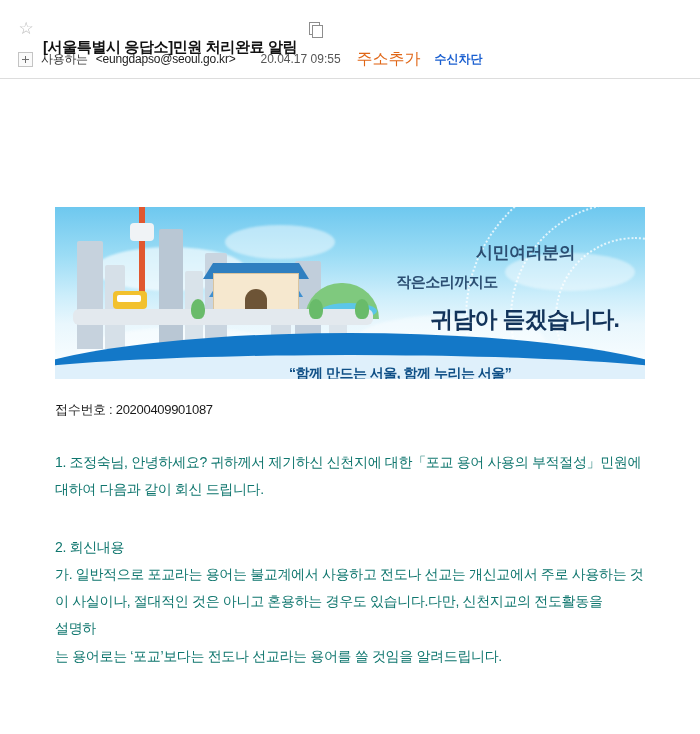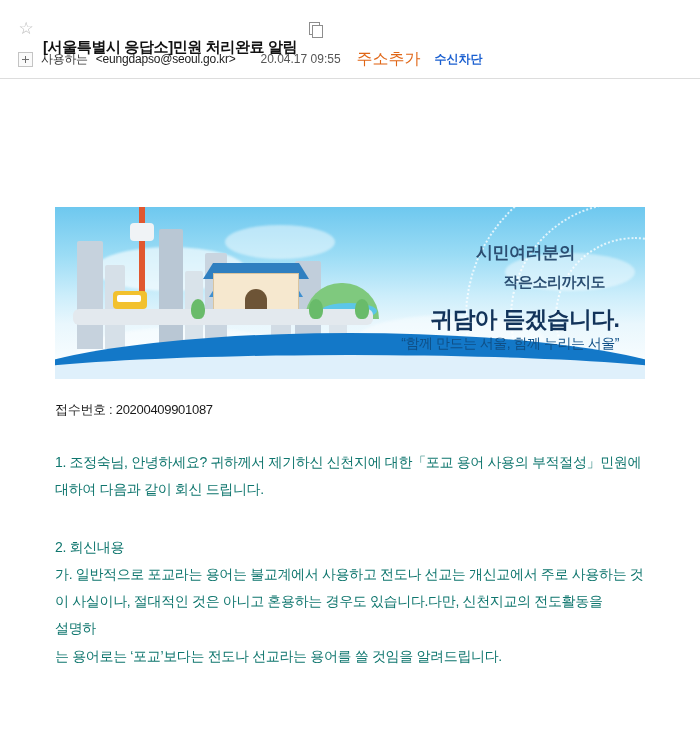--- a/index.html
+++ b/index.html
@@ -260,23 +260,23 @@
   
   .banner-text {
     position: absolute;
     right: 26px;
     top: 34px;
     width: 330px;
     text-align: center;
     color: #1b3a5c;
   }
   .bt1 { font-size: 17px; font-weight: bold; color: #2b4e72; letter-spacing: -0.5px; text-align: right; padding-right: 44px; }
-  .bt2 { font-size: 15px; font-weight: bold; color: #2b4e72; letter-spacing: -0.5px; text-align: right; padding-right: 14px; margin-top: 9px; }
+  .bt2 { font-size: 15px; font-weight: bold; color: #2b4e72; letter-spacing: -0.5px; text-align: center; padding-right: 14px; margin-top: 9px; }
   .bt3 { font-size: 23px; font-weight: bold; color: #12335a; letter-spacing: -0.8px; text-align: right; margin-top: 12px; }
-  .bt4 { font-size: 14px; font-weight: normal; color: #0f4f86; letter-spacing: -0.5px; text-align: right; }
+  .bt4 { font-size: 14px; font-weight: bold; color: #0f4f86; letter-spacing: -0.5px; text-align: left; margin-top: 30px; }
 
   
   .receipt-no {
     margin-top: 22px;
     font-size: 13px;
     color: #1a1a1a;
     letter-spacing: -0.3px;
   }
 
   

